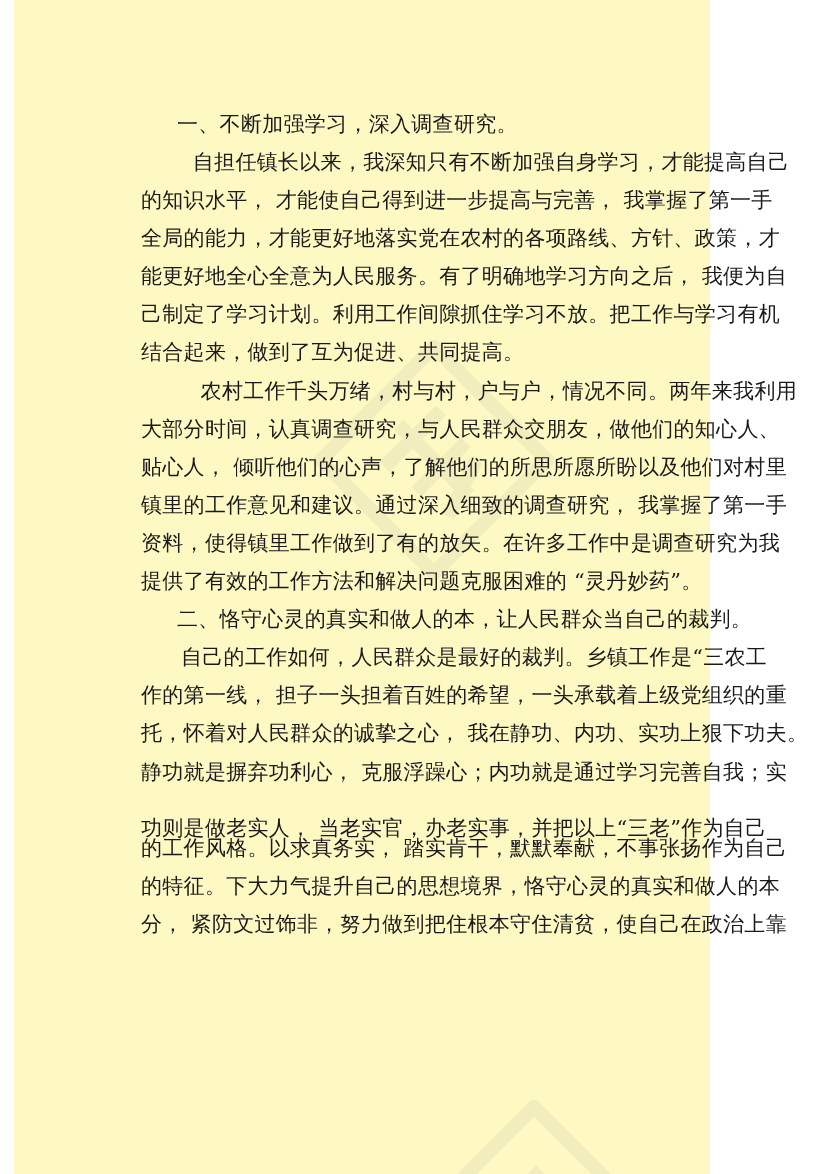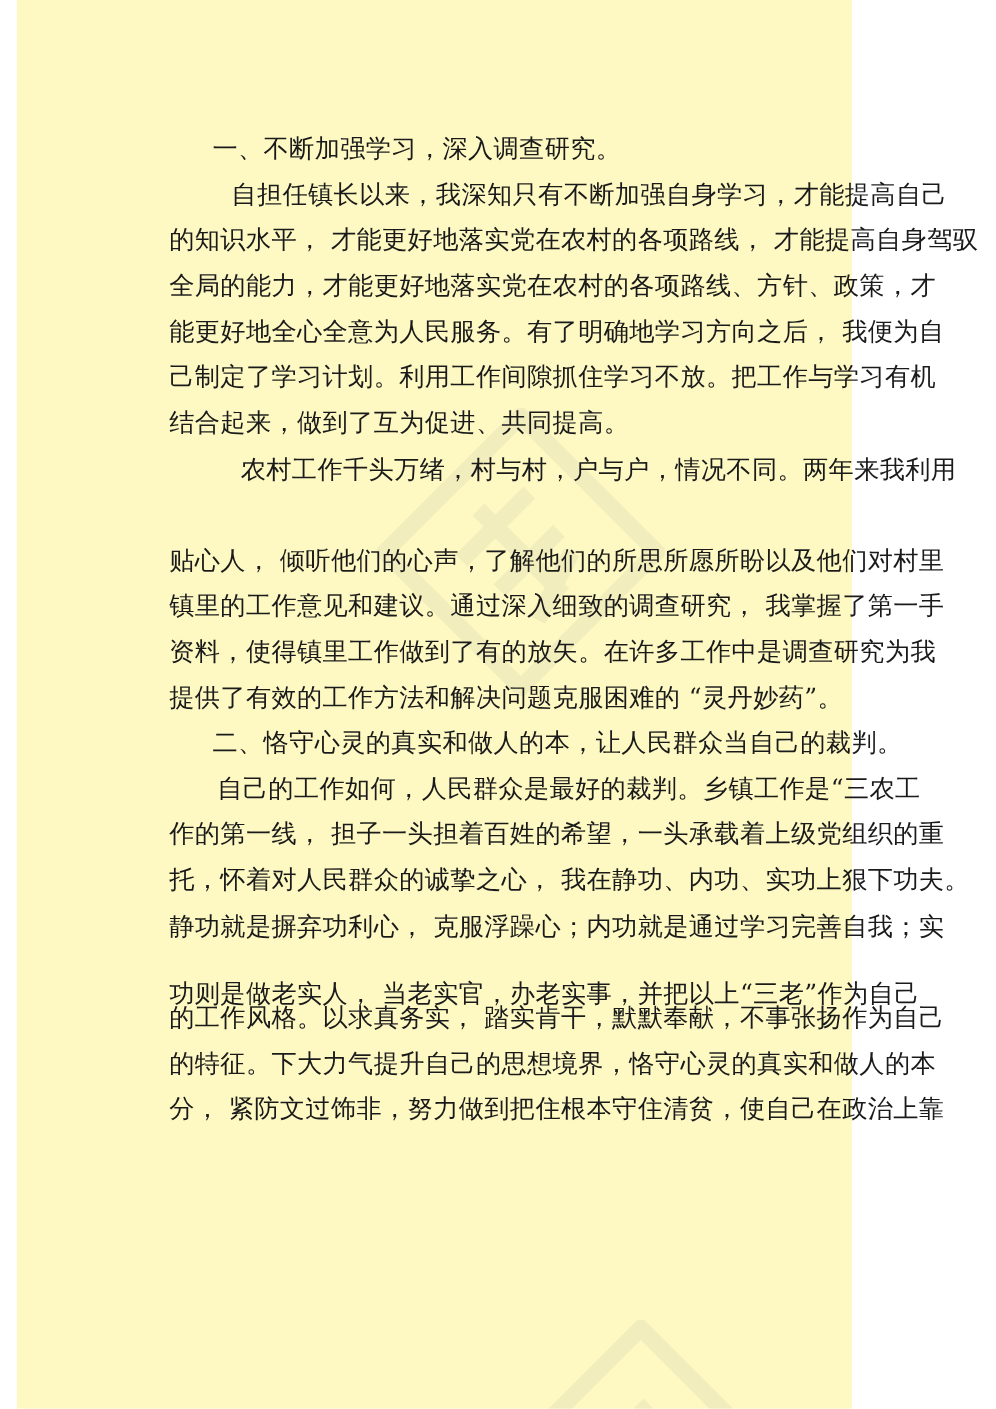--- a/index.html
+++ b/index.html
@@ -37,26 +37,27 @@
 
   <svg class="watermark" style="left:400px; top:1100px;" width="240" height="240" viewBox="0 0 240 240">
     <g transform="rotate(-45 120 120)" fill="none" stroke="#7a7a7a" stroke-width="14">
       <rect x="40" y="40" width="160" height="160"></rect>
       <path d="M80 90 L160 90 M120 70 L120 170 M85 130 L155 130 M90 170 L150 150"></path>
     </g>
   </svg>
 
   <div class="line" style="top: 112px; padding-left: 36px;">一、不断加强学习，深入调查研究。</div>
   <div class="line" style="top: 150px; padding-left: 40px; text-align: center;">自担任镇长以来，我深知只有不断加强自身学习，才能提高自己</div>
-  <div class="line" style="top: 188px; padding-left: 0px;">的知识水平，  才能更好地落实党在农村的各项路线，  才能提高自身驾驭</div>
+  <div class="line" style="top: 188px; padding-left: 0px;">的知识水平，  才能使自己得到进一步提高与完善，  我掌握了第一手</div>
   <div class="line" style="top: 226px; padding-left: 0px;">全局的能力，才能更好地落实党在农村的各项路线、方针、政策，才</div>
   <div class="line" style="top: 264px; padding-left: 0px;">能更好地全心全意为人民服务。有了明确地学习方向之后，  我便为自</div>
   <div class="line" style="top: 302px; padding-left: 0px;">己制定了学习计划。利用工作间隙抓住学习不放。把工作与学习有机</div>
   <div class="line" style="top: 340px; padding-left: 0px;">结合起来，做到了互为促进、共同提高。</div>
   <div class="line" style="top: 379px; padding-left: 36px; text-align: right;">农村工作千头万绪，村与村，户与户，情况不同。两年来我利用</div>
+  <div class="line" style="top: 417px; padding-left: 0px;">大部分时间，认真调查研究，与人民群众交朋友，做他们的知心人、</div>
   <div class="line" style="top: 455px; padding-left: 0px;">贴心人，  倾听他们的心声，了解他们的所思所愿所盼以及他们对村里</div>
   <div class="line" style="top: 493px; padding-left: 0px;">镇里的工作意见和建议。通过深入细致的调查研究，  我掌握了第一手</div>
   <div class="line" style="top: 531px; padding-left: 0px;">资料，使得镇里工作做到了有的放矢。在许多工作中是调查研究为我</div>
   <div class="line" style="top: 569px; padding-left: 0px;">提供了有效的工作方法和解决问题克服困难的 “灵丹妙药”。</div>
   <div class="line" style="top: 607px; padding-left: 36px;">二、恪守心灵的真实和做人的本，让人民群众当自己的裁判。</div>
   <div class="line" style="top: 645px; padding-left: 40px;">自己的工作如何，人民群众是最好的裁判。乡镇工作是“三农工</div>
   <div class="line" style="top: 683px; padding-left: 0px;">作的第一线，  担子一头担着百姓的希望，一头承载着上级党组织的重</div>
   <div class="line" style="top: 721px; padding-left: 0px;">托，怀着对人民群众的诚挚之心，  我在静功、内功、实功上狠下功夫。</div>
   <div class="line" style="top: 760px; padding-left: 0px;">静功就是摒弃功利心，  克服浮躁心；内功就是通过学习完善自我；实</div>
   <div class="line" style="top: 816px; padding-left: 0px;">功则是做老实人，  当老实官，办老实事，并把以上“三老”作为自己</div>

